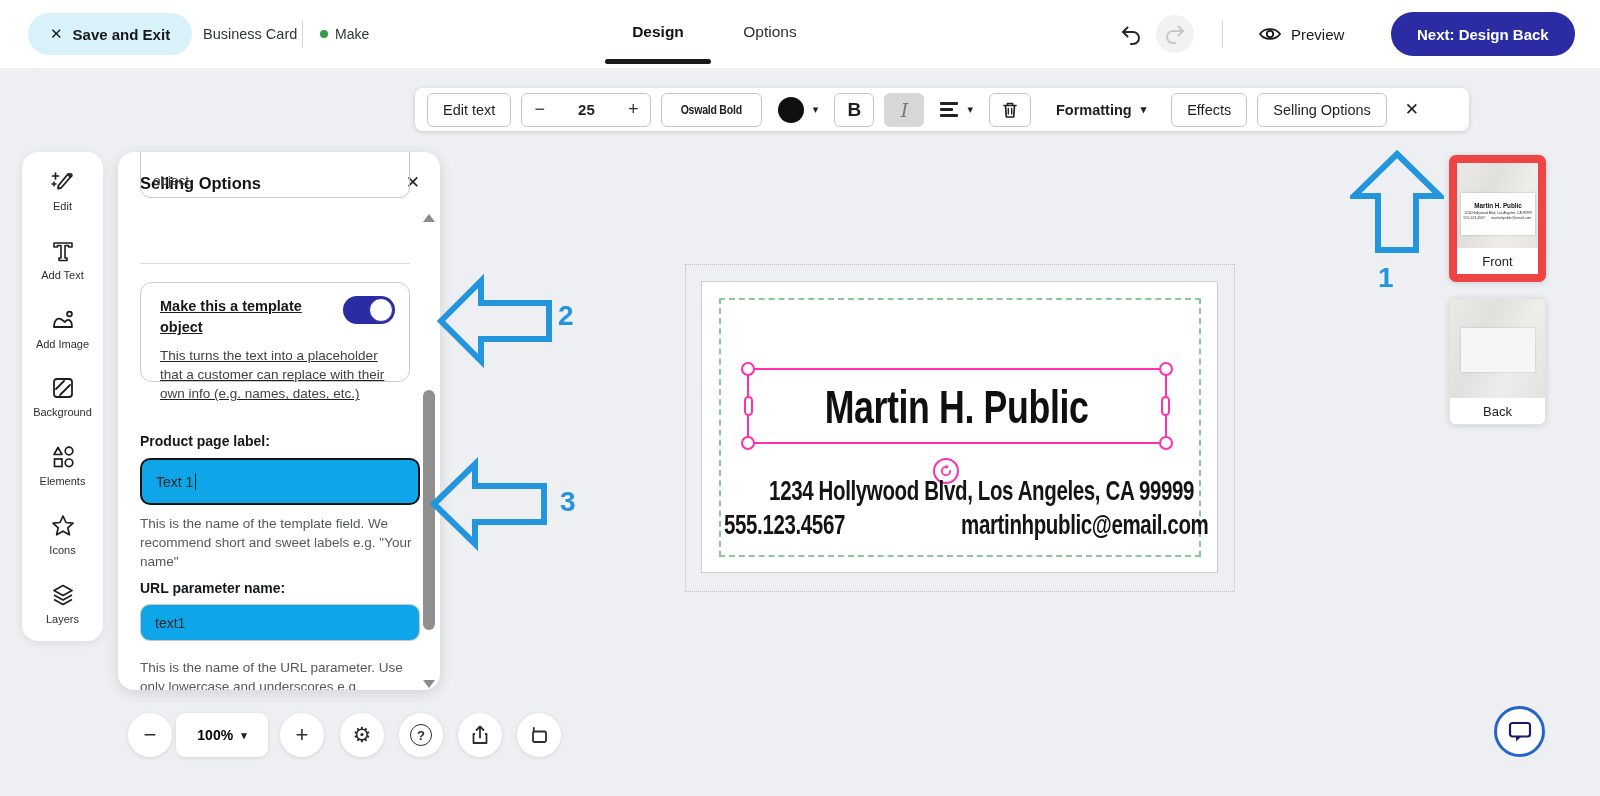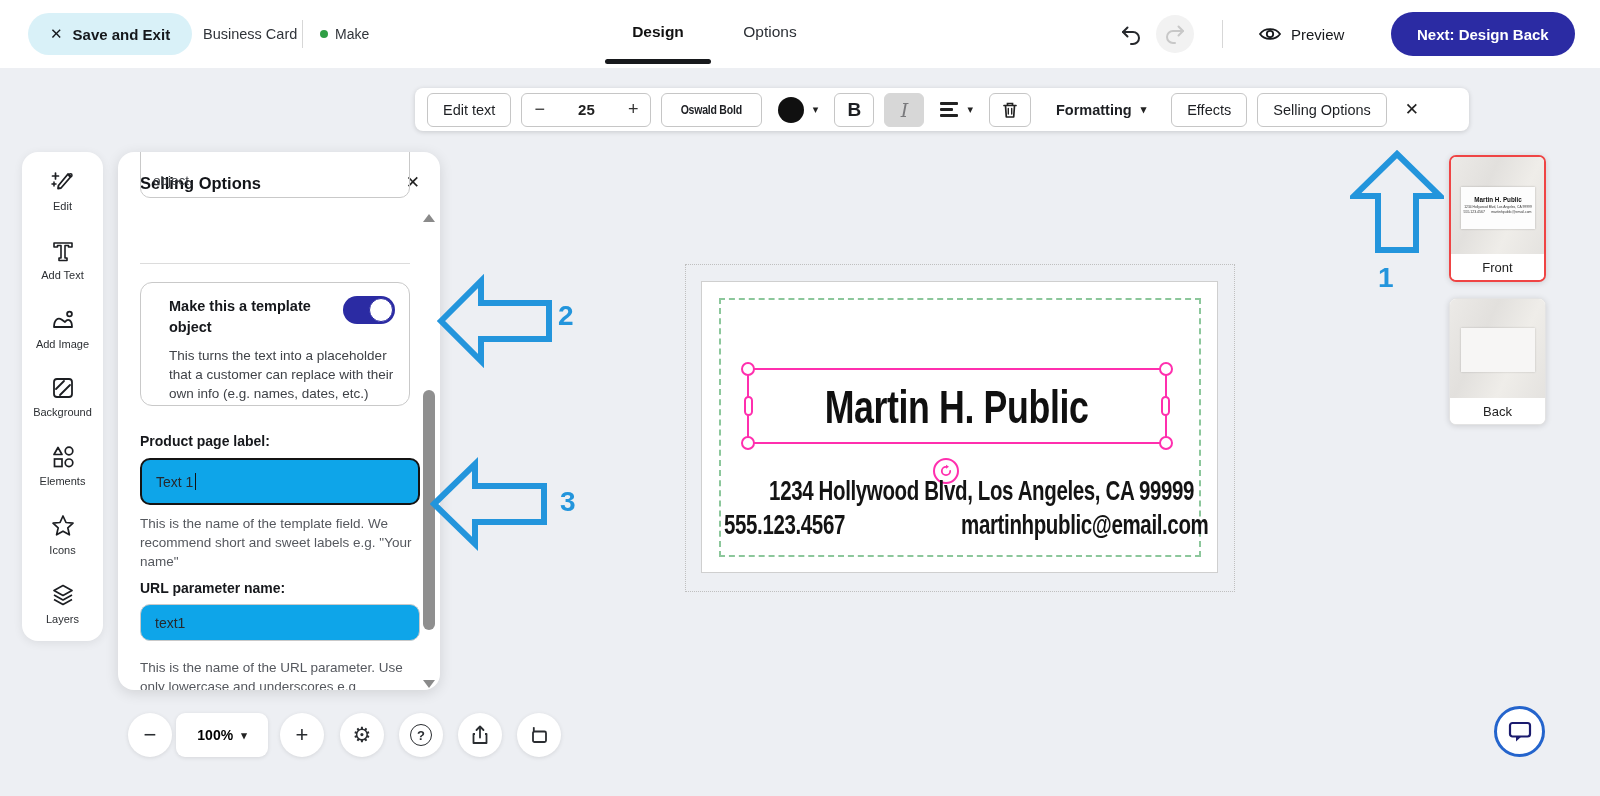--- a/index.html
+++ b/index.html
@@ -45,21 +45,21 @@
   .side-item span.lbl { font-size:11px; color:#2c2f33; }
   .side-item svg { display:block; }
 
   
   .panel { position:absolute; left:118px; top:152px; width:322px; height:538px; background:#fff; border-radius:16px; box-shadow:0 3px 14px rgba(0,0,0,.12); overflow:hidden; z-index:12; }
   .panel-title { position:absolute; left:22px; top:22px; font-size:16.5px; font-weight:700; color:#121418; }
   .panel-x { position:absolute; right:20px; top:20px; font-size:17px; color:#222; background:none; border:none; cursor:pointer; font-family:inherit; }
   .clipped-box { position:absolute; left:22px; top:-14px; width:270px; height:60px; border:1.5px solid #c9c9c9; border-radius:10px; }
   .clipped-box span { position:absolute; left:12px; bottom:9px; font-size:13.5px; color:#3a3d42; }
   .panel-divider { position:absolute; left:22px; top:111px; width:270px; height:1px; background:#dcdcdc; }
-  .template-card { position:absolute; left:22px; top:130px; width:270px; height:124px; border:1.5px solid #c9c9c9; border-radius:12px; padding:13px 28px; }
+  .template-card { position:absolute; left:22px; top:130px; width:270px; height:100px; border:1.5px solid #c9c9c9; border-radius:12px; padding:13px 19px;text-decoration:underline; }
   .template-title { width:175px; font-size:14.5px; font-weight:700; line-height:1.45; color:#16181c; }
   .toggle { position:absolute; right:14px; top:13px; width:52px; height:28px; border-radius:14px; background:#2b2ba3; cursor:pointer; border:none; }
   .toggle .knob { position:absolute; right:2px; top:2px; width:24px; height:24px; border-radius:50%; background:#fff; border:1.5px solid #2b2ba3; }
   .template-desc { margin-top:8px; font-size:13.5px; line-height:1.42; color:#3f4247; width:235px; }
   .field-label { position:absolute; left:22px; font-size:14px; font-weight:700; color:#16181c; }
   .input { position:absolute; left:22px; width:280px; border-radius:10px; background:#0ea5e9; display:flex; align-items:center; padding:0 14px; font-size:14px; color:#26292e; cursor:text; }
   .input-focused { top:306px; height:47px; border:2px solid #141414; }
   .input-normal { top:452px; height:37px; border:1.5px solid #c9c9c9; }
   .caret-bar { width:1px; height:17px; background:#111; margin-left:2px; }
   .help-text { position:absolute; left:22px; width:285px; font-size:13.5px; line-height:1.4; color:#55585e; }
@@ -77,21 +77,21 @@
   .handle-c { position:absolute; width:14px; height:14px; border-radius:50%; background:#fff; border:2px solid #ff2fae; }
   .handle-p { position:absolute; width:9px; height:20px; border-radius:5px; background:#fff; border:2px solid #ff2fae; top:50%; margin-top:-10px; }
   .rotate-handle { position:absolute; left:231px; top:176px; width:26px; height:26px; border-radius:50%; border:2px solid #ff2fae; background:rgba(255,255,255,.6); display:flex; align-items:center; justify-content:center; cursor:grab; }
   .card-address { position:absolute; left:0; top:194px; width:100%; text-align:center; font-size:27px; font-weight:700; color:#141414; }
   .card-row { position:absolute; left:22px; right:22px; top:228px; display:flex; justify-content:space-between; font-size:27px; font-weight:700; color:#141414; }
   .cond2 { display:inline-block; transform:scaleX(.76); white-space:nowrap; letter-spacing:-.5px; }
   .o-c { transform-origin:center; } .o-l { transform-origin:left center; } .o-r { transform-origin:right center; }
 
   
   .thumb { position:absolute; left:1449px; width:97px; height:127px; border-radius:7px; overflow:hidden; background:#fff; box-shadow:0 1px 6px rgba(0,0,0,.14); cursor:pointer; }
-  .thumb-front { top:155px; border:2px solid #ef4444; }
+  .thumb-front { top:155px; border:8px solid #ef4444; }
   .thumb-back { top:298px; border:1px solid #e3e3e3; }
   .marble { position:absolute; left:0; top:0; right:0; height:101px; background:linear-gradient(115deg,#eceae7 0%,#e2e0dd 35%,#efede9 65%,#e4e2df 100%); }
   .mini-card { position:absolute; left:50%; top:50%; transform:translate(-50%,-50%); width:74px; height:42px; background:#fdfdfd; box-shadow:0 0 2px rgba(0,0,0,.25); text-align:center; }
   .mini-name { margin-top:9px; font-size:7px; font-weight:700; transform:scaleX(.9); color:#111; }
   .mini-line { font-size:3.5px; color:#333; transform:scaleX(.95); margin-top:2px; white-space:nowrap; overflow:hidden; }
   .mini-row { display:flex; justify-content:space-between; padding:0 3px; font-size:3.5px; color:#333; margin-top:1px; }
   .thumb-label { position:absolute; left:0; right:0; bottom:0; height:26px; background:#fff; display:flex; align-items:center; justify-content:center; font-size:13px; color:#222; }
   .mini-blank { position:absolute; left:50%; top:50%; transform:translate(-50%,-50%); width:74px; height:44px; background:#f7f6f5; box-shadow:0 0 2px rgba(0,0,0,.2); }
 
   

